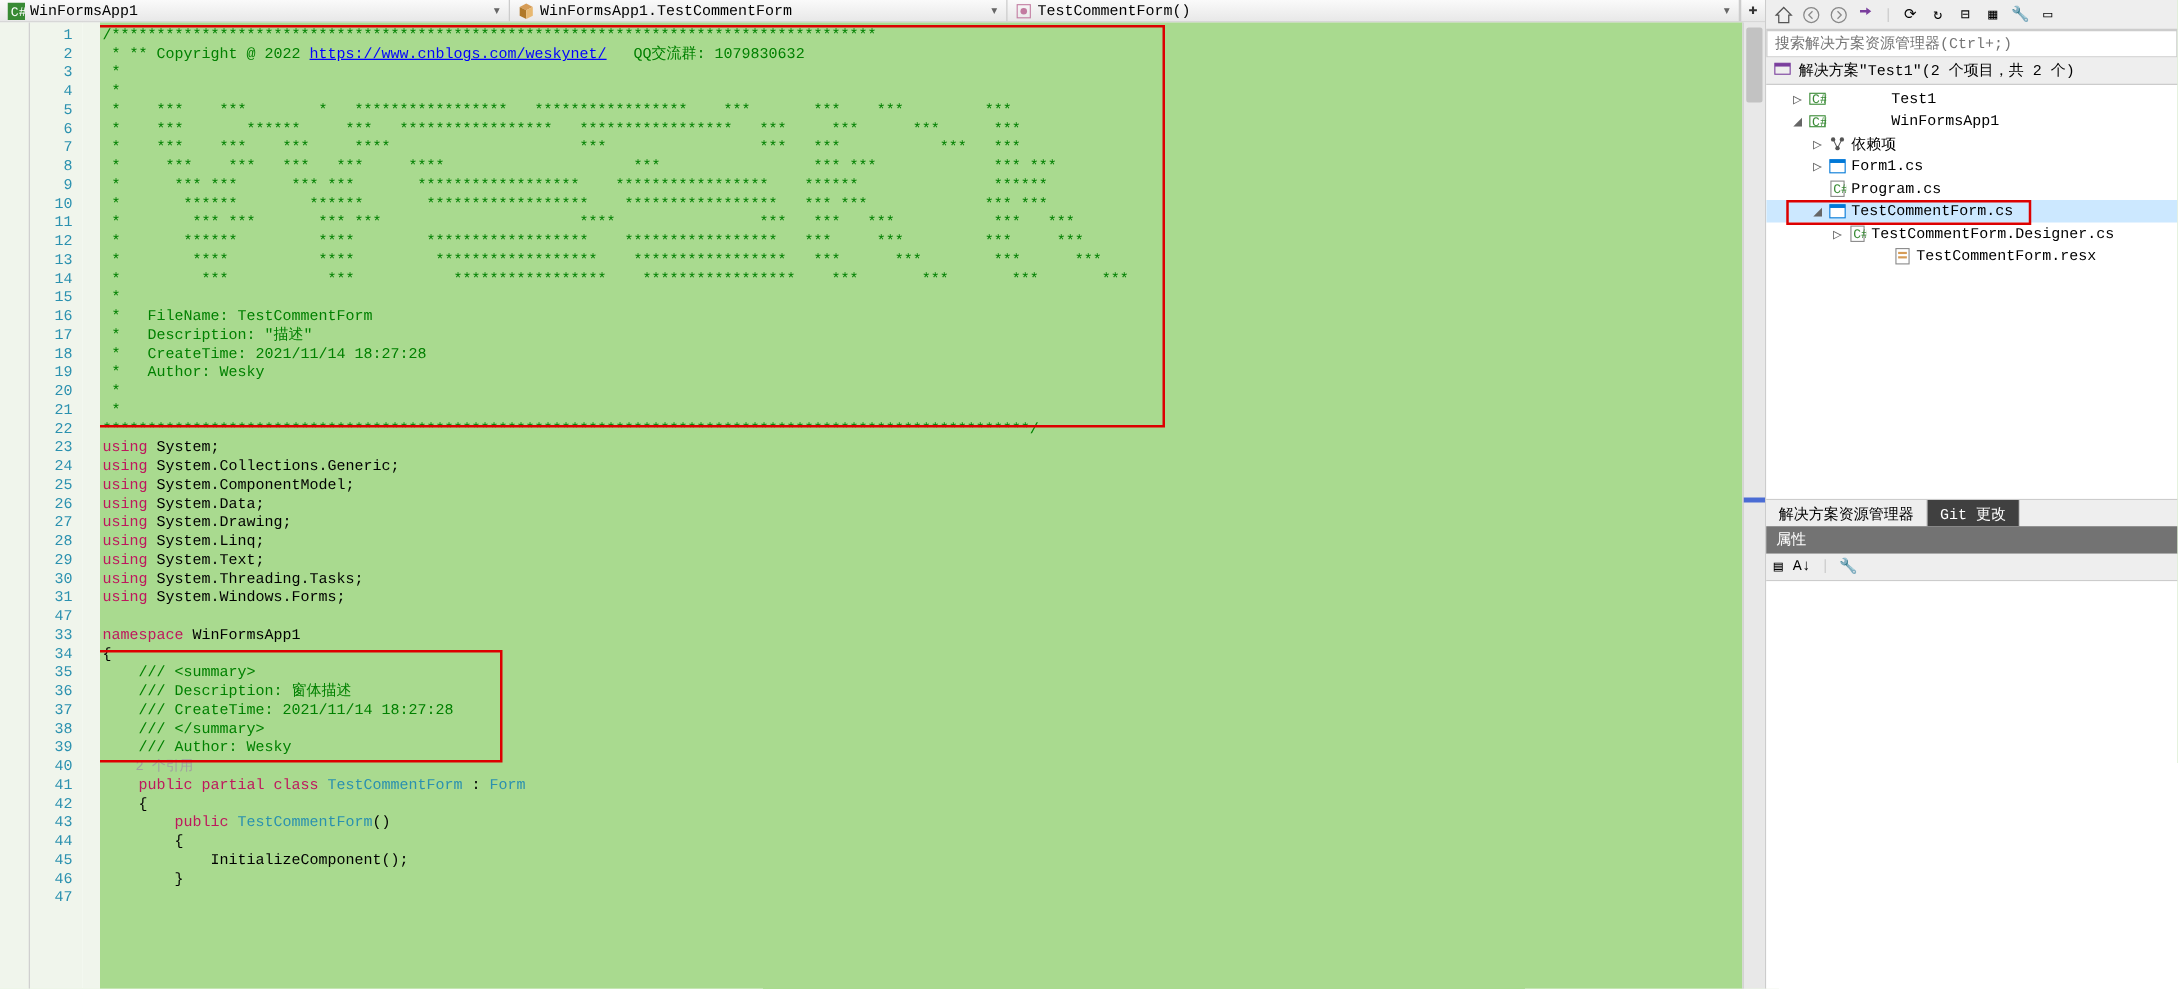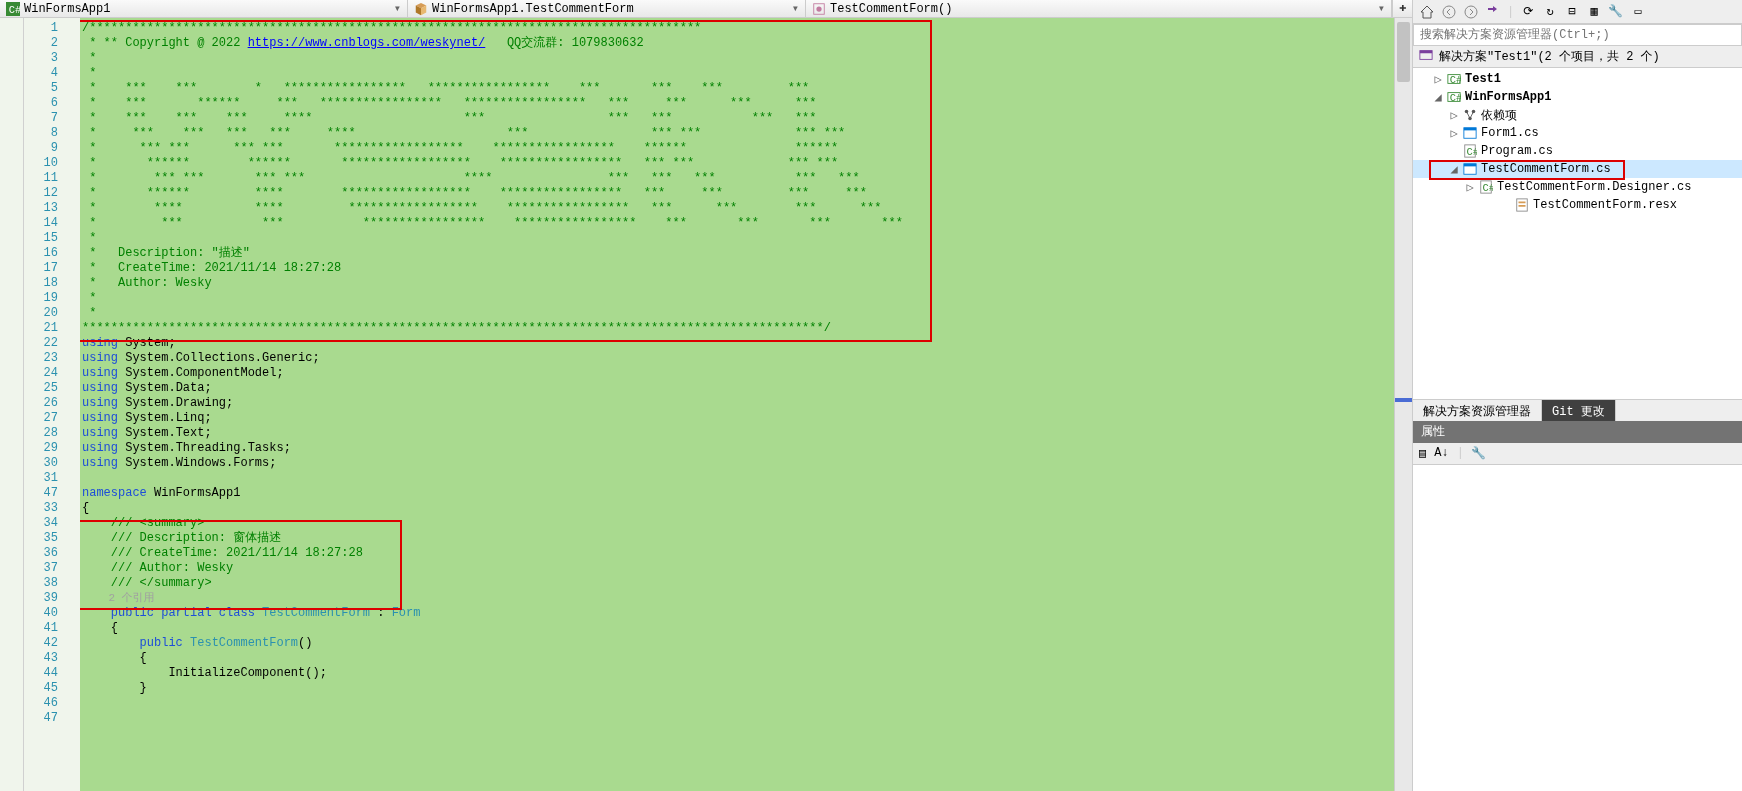--- a/index.html
+++ b/index.html
@@ -21,40 +21,40 @@
 .gutter div { height: 15px; }
 .fold { width: 14px; background: #f0f5ec; position: relative; }
 .code-body { flex: 1; background: #a9da8f; position: relative; overflow: hidden; line-height: 15px; padding-top: 3px; }
 .line { height: 15px; white-space: pre; padding-left: 2px; }
 
 .hl-box1 { position: absolute; left: -10px; top: 2px; width: 862px; height: 322px; border: 2px solid #d00; pointer-events: none; }
 .hl-box2 { position: absolute; left: -10px; top: 502px; width: 332px; height: 90px; border: 2px solid #d00; pointer-events: none; }
 
 .c-comment { color: #008000; }
 .c-link { color: #0000ff; text-decoration: underline; }
-.c-keyword { color: #1d4ed8; }
+.c-keyword { color: #be185d; }
 .c-class { color: #2b91af; }
 .c-lens { color: #a0a0a0; font-size: 11px; }
 
 .vscroll { width: 18px; background: #e8e8e8; border-left: 1px solid #ccc; position: relative; }
 .vthumb { position: absolute; left: 2px; right: 2px; top: 4px; height: 60px; background: #c2c2c2; border-radius: 2px; }
 .blue-mark { position: absolute; left: 0; right: 0; top: 380px; height: 4px; background: #4a6cd4; }
 
 .right-pane { width: 330px; display: flex; flex-direction: column; border-left: 1px solid #ccc; background: #f5f5f5; }
 .rp-toolbar { height: 24px; display: flex; align-items: center; gap: 6px; padding: 0 6px; background: #eee; border-bottom: 1px solid #ccc; }
 .rp-toolbar .tb-icon { width: 16px; height: 16px; cursor: pointer; display:inline-flex; align-items:center; justify-content:center; }
 .rp-search { height: 22px; border: 1px solid #ccc; margin: 0; display: flex; align-items: center; padding: 0 6px; background: #fff; color: #777; }
 .rp-header { height: 22px; background: #eee; display: flex; align-items: center; gap: 6px; padding: 0 6px; border-bottom: 1px solid #ccc; }
 
 .tree { flex: 1; background: #fff; overflow: auto; padding: 2px 0; }
 .tree-row { display: flex; align-items: center; height: 18px; gap: 4px; padding-left: 4px; cursor: pointer; white-space: nowrap; }
 .tree-row.selected { background: #cce8ff; }
 .expander { width: 10px; color: #666; display:inline-block; text-align:center; }
 .file-icon { width: 14px; height: 14px; display:inline-flex; align-items:center; justify-content:center; }
-.bold { font-weight: 700; }
+.bold { font-weight: 400; margin-left: 48px; }
 .hl-tree { position: absolute; border: 2px solid #d00; pointer-events: none; }
 
 .right-tabs { height: 22px; display: flex; background: #eee; border-top: 1px solid #ccc; }
 .right-tab { padding: 3px 10px; border-right: 1px solid #ccc; background:#eee; }
 .right-tab.active { background: #404040; color: #fff; }
 
 .prop-header { height: 22px; background: #737373; color:#fff; display:flex; align-items:center; padding:0 8px; }
 .prop-toolbar { height: 22px; background:#eee; display:flex; align-items:center; gap:8px; padding:0 6px; border-bottom:1px solid #ccc; }
 .prop-body { flex:1; background:#fff; }
 </style>
@@ -155,20 +155,21 @@
           <div class="line"><span class="c-comment"> *    ***       ******     ***   *****************   *****************   ***     ***      ***      ***</span></div>
           <div class="line"><span class="c-comment"> *    ***    ***    ***     ****                     ***                 ***   ***           ***   ***</span></div>
           <div class="line"><span class="c-comment"> *     ***    ***   ***   ***     ****                     ***                 *** ***             *** ***</span></div>
           <div class="line"><span class="c-comment"> *      *** ***      *** ***       ******************    *****************    ******               ******</span></div>
           <div class="line"><span class="c-comment"> *       ******        ******       ******************    *****************   *** ***             *** ***</span></div>
           <div class="line"><span class="c-comment"> *        *** ***       *** ***                      ****                ***   ***   ***           ***   ***</span></div>
           <div class="line"><span class="c-comment"> *       ******         ****        ******************    *****************   ***     ***         ***     ***</span></div>
           <div class="line"><span class="c-comment"> *        ****          ****         ******************    *****************   ***      ***        ***      ***</span></div>
           <div class="line"><span class="c-comment"> *         ***           ***           *****************    *****************    ***       ***       ***       ***</span></div>
           <div class="line"><span class="c-comment"> *</span></div>
+          <div class="line"><span class="c-comment"> *   FileName: TestCommentForm</span></div>
           <div class="line"><span class="c-comment"> *   Description: "描述"</span></div>
           <div class="line"><span class="c-comment"> *   CreateTime: 2021/11/14 18:27:28</span></div>
           <div class="line"><span class="c-comment"> *   Author: Wesky</span></div>
           <div class="line"><span class="c-comment"> *</span></div>
           <div class="line"><span class="c-comment"> *</span></div>
           <div class="line"><span class="c-comment">*******************************************************************************************************/</span></div>
           <div class="line"><span class="c-keyword">using</span> <span>System;</span></div>
           <div class="line"><span class="c-keyword">using</span> <span>System.Collections.Generic;</span></div>
           <div class="line"><span class="c-keyword">using</span> <span>System.ComponentModel;</span></div>
           <div class="line"><span class="c-keyword">using</span> <span>System.Data;</span></div>
@@ -176,22 +177,22 @@
           <div class="line"><span class="c-keyword">using</span> <span>System.Linq;</span></div>
           <div class="line"><span class="c-keyword">using</span> <span>System.Text;</span></div>
           <div class="line"><span class="c-keyword">using</span> <span>System.Threading.Tasks;</span></div>
           <div class="line"><span class="c-keyword">using</span> <span>System.Windows.Forms;</span></div>
           <div class="line"></div>
           <div class="line"><span class="c-keyword">namespace</span><span> WinFormsApp1</span></div>
           <div class="line">{</div>
           <div class="line"><span class="c-comment">    /// &lt;summary&gt;</span></div>
           <div class="line"><span class="c-comment">    /// Description: 窗体描述</span></div>
           <div class="line"><span class="c-comment">    /// CreateTime: 2021/11/14 18:27:28</span></div>
+          <div class="line"><span class="c-comment">    /// &lt;/summary&gt;</span></div>
           <div class="line"><span class="c-comment">    /// Author: Wesky</span></div>
-          <div class="line"><span class="c-comment">    /// &lt;/summary&gt;</span></div>
           <div class="line"><span class="c-lens">    2 个引用</span></div>
           <div class="line"><span class="c-keyword">    public partial class </span><span class="c-class">TestCommentForm</span><span> : </span><span class="c-class">Form</span></div>
           <div class="line">    {</div>
           <div class="line"><span class="c-keyword">        public </span><span class="c-class">TestCommentForm</span><span>()</span></div>
           <div class="line">        {</div>
           <div class="line">            InitializeComponent();</div>
           <div class="line">        }</div>
         </div>
       <div class="vscroll">
         <div class="vthumb"></div>

